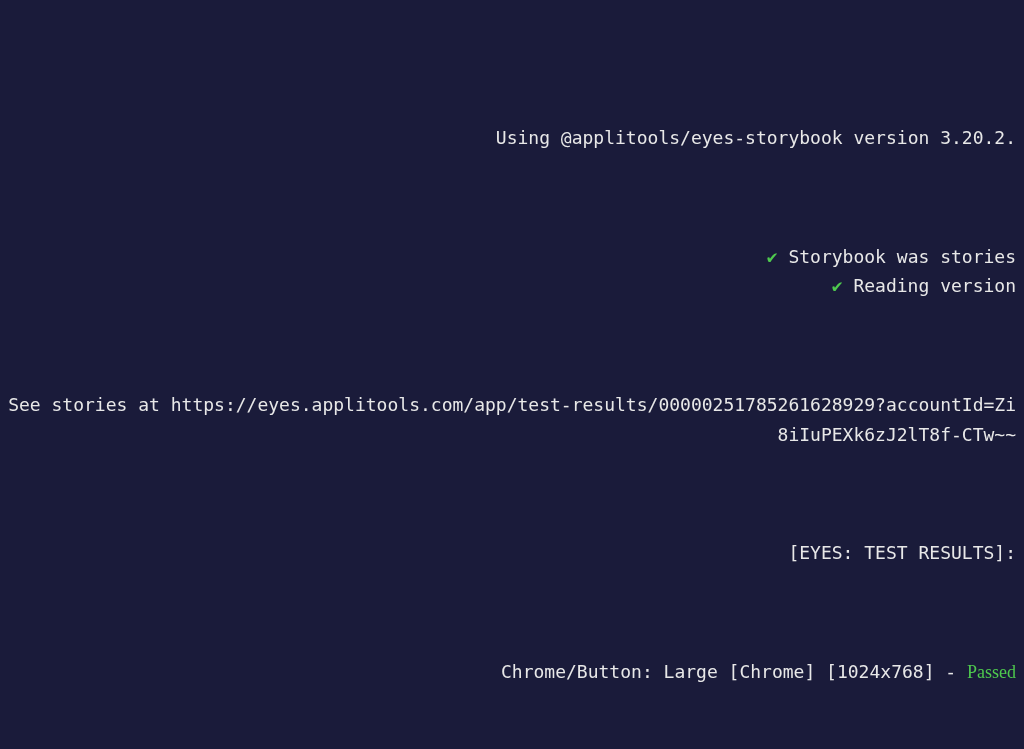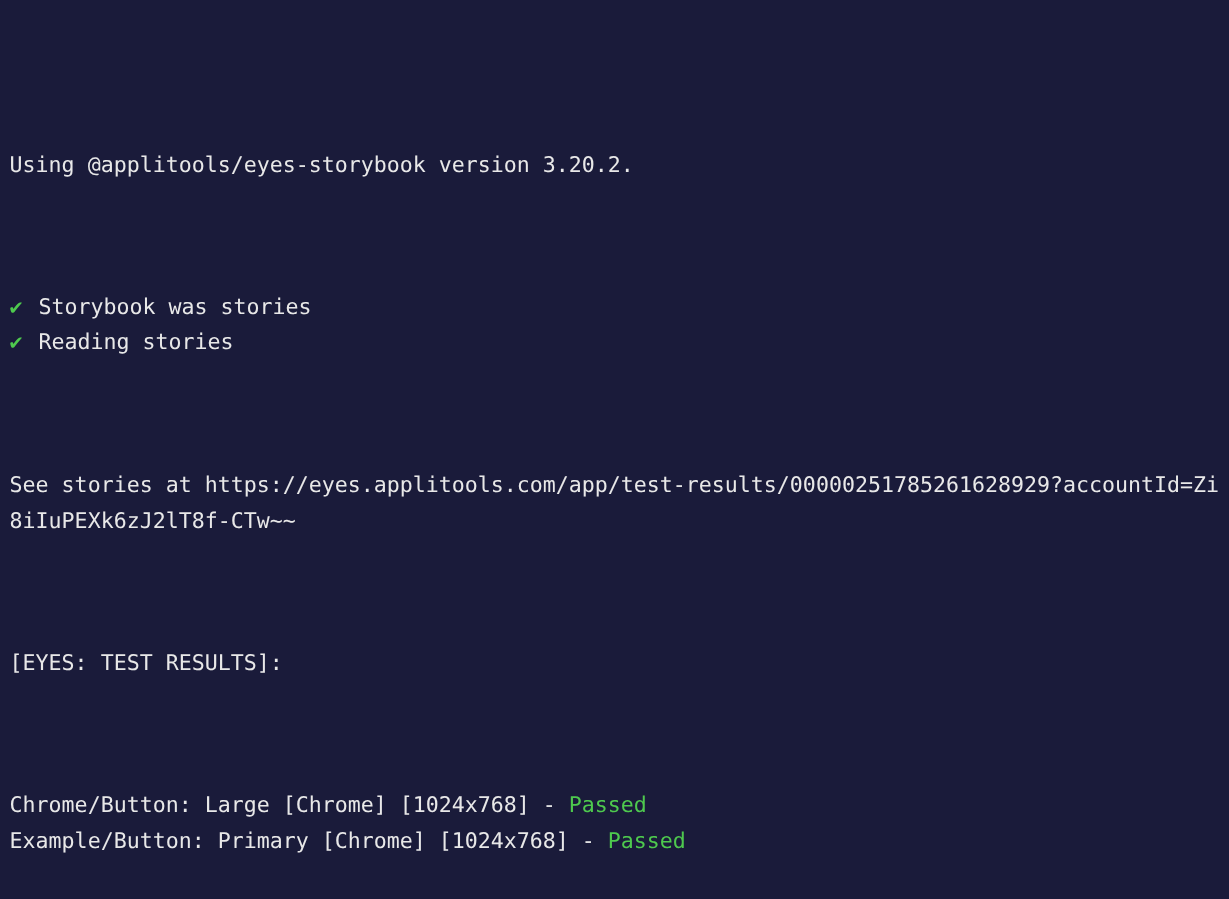--- a/index.html
+++ b/index.html
@@ -15,52 +15,54 @@
       line-height: 1.65;
       padding: 4px 8px;
       width: 1024px;
       height: 749px;
       overflow: hidden;
       white-space: pre-wrap;
       word-break: break-all;
     }
     .line {
       display: block;
+      text-align: right;
     }
     .check-icon {
       color: #4ec94e;
       display: inline-block;
       width: 24px;
     }
     .cross-icon {
       color: #e74856;
       display: inline-block;
       width: 24px;
     }
     .passed {
       color: #4ec94e;
+      font-family: Liberation Serif, serif;
     }
     .blank {
       height: 1.65em;
     }
   </style>
 </head>
 <body>
 
 
 
 <span class="line">Using @applitools/eyes-storybook version 3.20.2.</span>
 <div class="blank"></div>
-<div id="status-container"><span class="line"><span class="check-icon">✔ </span><span>Storybook was stories</span></span><span class="line"><span class="check-icon">✔ </span><span>Reading stories</span></span></div>
+<div id="status-container"><span class="line"><span class="check-icon">✔ </span><span>Storybook was stories</span></span><span class="line"><span class="check-icon">✔ </span><span>Reading version</span></span></div>
 <div class="blank"></div>
 <span class="line"><span>See stories at </span><span>https://eyes.applitools.com/app/test-results/00000251785261628929?accountId=Zi8iIuPEXk6zJ2lT8f-CTw~~</span></span>
 <div class="blank"></div>
 <span class="line">[EYES: TEST RESULTS]:</span>
 <div class="blank"></div>
-<div id="results-group1"><span class="line"><span>Chrome/Button: Large [Chrome] [1024x768] - </span><span class="passed">Passed</span></span><span class="line"><span>Example/Button: Primary [Chrome] [1024x768] - </span><span class="passed">Passed</span></span><span class="line"></span></div>
+<div id="results-group1"><span class="line"><span>Chrome/Button: Large [Chrome] [1024x768] - </span><span class="passed">Passed</span></span><span class="line"></span></div>
 
 
 
 
 
 
 
 
 
 

